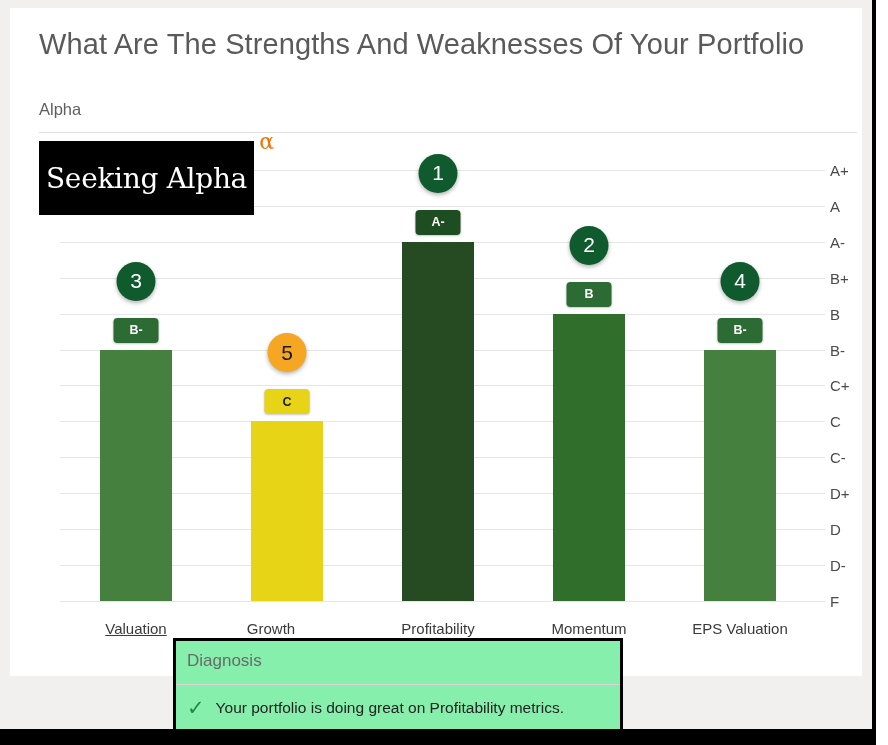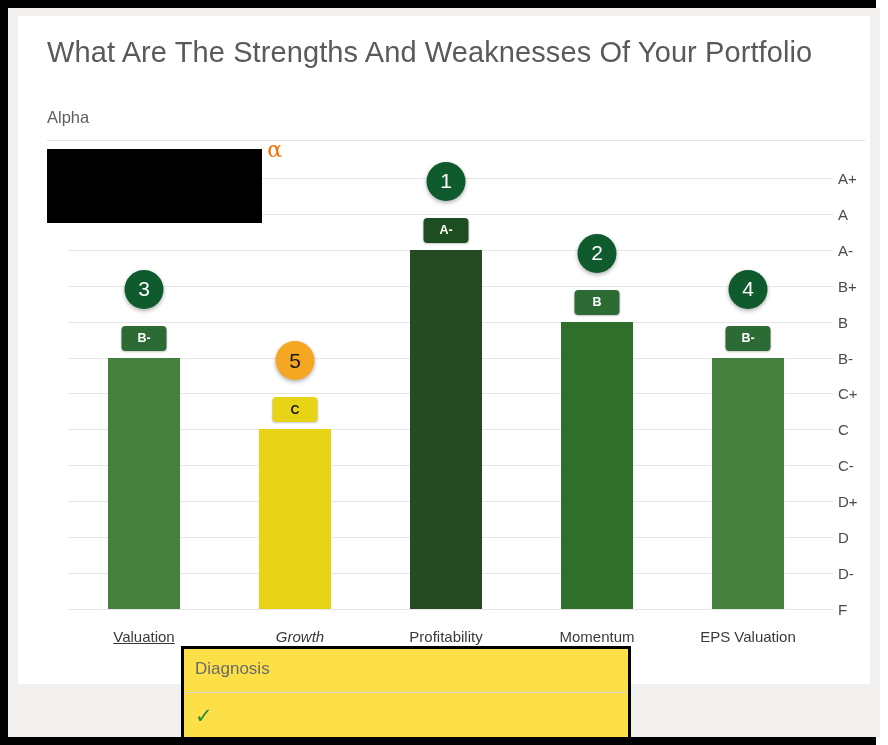--- a/index.html
+++ b/index.html
@@ -9,21 +9,20 @@
     height: 745px;
     overflow: hidden;
     font-family: "Liberation Sans", sans-serif;
   }
 
   #frame {
     position: relative;
     width: 876px;
     height: 745px;
     background: #000000;
-    padding: 8px;
   }
 
   #page {
     position: relative;
     width: 872px;
     height: 729px;
     background: #f2f0ee;
     overflow: hidden;
   }
 
@@ -161,21 +160,21 @@
     font-family: "DejaVu Serif", serif;
   }
 
   
   #diagnosis-box {
     position: absolute;
     left: 173px;
     top: 638px;
     width: 450px;
     height: 99px;
-    background: #fde047;
+    background: #86efac;
     border: 3px solid #000000;
     z-index: 20;
   }
   #diagnosis-title {
     position: absolute;
     left: 11px;
     top: 10px;
     font-size: 17px;
     color: #6a6a6a;
   }
@@ -245,43 +244,45 @@
           <div class="ytick-label" style="top: 556.9px;">D-</div>
           <div class="gridline" style="top: 592.8px;"></div>
           <div class="ytick-label" style="top: 592.8px;">F</div>
           <div class="bar" title="Valuation: B-" style="left: 90px; top: 341.5px; height: 251.3px; background: rgb(69, 128, 62);"></div>
           <div class="grade-badge" style="left: 126px; top: 309.5px; background: rgb(44, 107, 51); color: rgb(255, 255, 255);">B-</div>
           <div class="rank-circle" style="left: 126px; top: 253.5px; background: rgb(15, 91, 46); color: rgb(255, 255, 255);">3</div>
           <div class="xtick-label" style="left: 126px; text-decoration: underline;">Valuation</div>
           <div class="bar" title="Growth: C" style="left: 241px; top: 413.3px; height: 179.5px; background: rgb(232, 212, 23);"></div>
           <div class="grade-badge" style="left: 277px; top: 381.3px; background: rgb(232, 212, 23); color: rgb(26, 26, 26);">C</div>
           <div class="rank-circle" style="left: 277px; top: 325.3px; background: rgb(245, 166, 35); color: rgb(26, 26, 26);">5</div>
-          <div class="xtick-label" style="left: 282px; font-style: italic;">Growth</div>
+          <div class="xtick-label" style="left: 261px;">Growth</div>
           <div class="bar" title="Profitability: A-" style="left: 392px; top: 233.8px; height: 359px; background: rgb(38, 74, 34);"></div>
           <div class="grade-badge" style="left: 428px; top: 201.8px; background: rgb(31, 77, 34); color: rgb(255, 255, 255);">A-</div>
           <div class="rank-circle" style="left: 428px; top: 145.8px; background: rgb(15, 91, 46); color: rgb(255, 255, 255);">1</div>
           <div class="xtick-label" style="left: 428px;">Profitability</div>
           <div class="bar" title="Momentum: B" style="left: 543px; top: 305.6px; height: 287.2px; background: rgb(47, 111, 43);"></div>
           <div class="grade-badge" style="left: 579px; top: 273.6px; background: rgb(44, 107, 51); color: rgb(255, 255, 255);">B</div>
           <div class="rank-circle" style="left: 579px; top: 217.6px; background: rgb(15, 91, 46); color: rgb(255, 255, 255);">2</div>
           <div class="xtick-label" style="left: 579px;">Momentum</div>
           <div class="bar" title="EPS Revisions: B-" style="left: 694px; top: 341.5px; height: 251.3px; background: rgb(69, 128, 62);"></div>
           <div class="grade-badge" style="left: 730px; top: 309.5px; background: rgb(44, 107, 51); color: rgb(255, 255, 255);">B-</div>
           <div class="rank-circle" style="left: 730px; top: 253.5px; background: rgb(15, 91, 46); color: rgb(255, 255, 255);">4</div>
           <div class="xtick-label" style="left: 730px;">EPS Valuation</div>
         </div>
 
       <div id="sa-logo">
+        <span id="sa-logo-text">Seeking Alpha</span>
         <span id="sa-logo-alpha">α</span>
       </div>
 
     </div>
 
     <div id="diagnosis-box">
       <div id="diagnosis-title">Diagnosis</div>
       <div id="diagnosis-divider"></div>
       <div id="diagnosis-row">
         <span id="diagnosis-check">✓</span>
+        <span id="diagnosis-text">Your portfolio is doing great on Profitability metrics.</span>
       </div>
     </div>
 
   </div>
 </div>
 
 </body></html>

